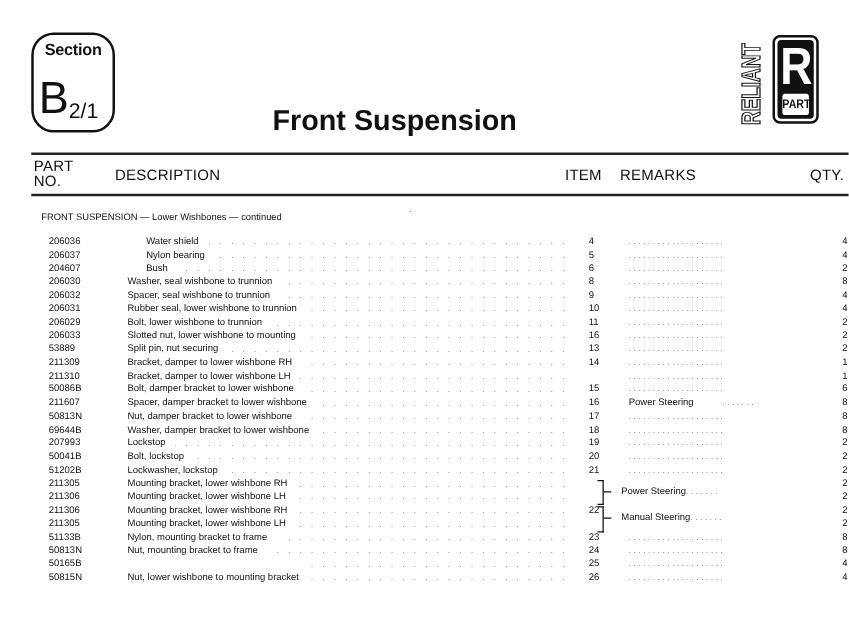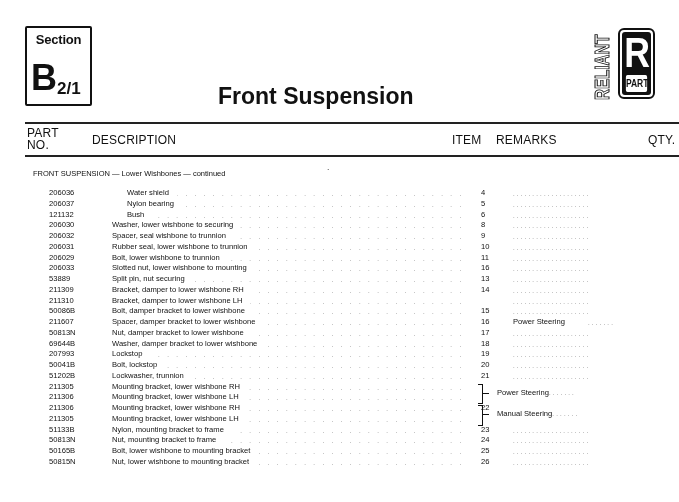--- a/index.html
+++ b/index.html
@@ -2,28 +2,28 @@
 <html><head>
 <meta charset="utf-8">
 <style>
   html, body { margin: 0; padding: 0; background: #ffffff; }
   body {
     width: 679px; height: 502px; position: relative; overflow: hidden;
     font-family: "Liberation Sans", sans-serif; color: #111;
   }
   .section-box {
     position: absolute; left: 25px; top: 26px; width: 67px; height: 80px;
-    border: 2.5px solid #111; border-radius: 2px; box-sizing: border-box;
+    border: 2.5px solid #111; border-radius: 18px; box-sizing: border-box;
   }
   .section-label {
     position: absolute; top: 4px; left: 0; right: 0; text-align: center;
     font-weight: bold; font-size: 13px; letter-spacing: -0.2px;
   }
   .section-code {
-    position: absolute; left: 4px; top: 30px; font-weight: bold; font-size: 36px; line-height: 40px;
+    position: absolute; left: 4px; top: 30px; font-weight: normal; font-size: 36px; line-height: 40px;
   }
   .section-code .letter { font-size: 36px; }
   .section-code .sub { font-size: 17px; position: relative; top: 4px; }
 
   .page-title {
     position: absolute; left: 218px; top: 83px; font-size: 23px; font-weight: bold;
   }
 
   .logo {
     position: absolute; left: 588px; top: 28px; width: 90px; height: 75px;
@@ -61,21 +61,21 @@
   .hdr-desc { left: 92px; top: 134px; }
   .hdr-item { left: 452px; top: 134px; }
   .hdr-remarks { left: 496px; top: 134px; }
   .hdr-qty { left: 648px; top: 134px; }
 
   .group-title {
     position: absolute; left: 33px; top: 169px; font-size: 7.5px;
   }
   .stray-dot { position: absolute; left: 327px; top: 166px; font-size: 7px; }
 
-  .rows { position: absolute; left: 16px; top: 188px; width: 556px; }
+  .rows { position: absolute; left: 6px; top: 188px; width: 556px; }
   .row { position: relative; height: 10.75px; font-size: 7.6px; line-height: 10px; white-space: nowrap; }
   .row .partno { position: absolute; left: 33px; }
   .row .desc { position: absolute; left: 96px; }
   .row .desc.indent { left: 111px; }
   .row .lead1 { position: absolute; color: #444; letter-spacing: 2.9px; font-size: 6px; top: 1px; }
   .row .item { position: absolute; left: 465px; }
   .row .lead2 { position: absolute; left: 497px; color: #444; letter-spacing: 2.2px; font-size: 6px; top: 1px; }
   .row .remark { position: absolute; left: 497px; }
   .row .qty { position: absolute; left: 664px; text-align: right; width: 8px; }
 
@@ -129,30 +129,30 @@
     </div>
     <div class="row">
       <span class="partno">206037</span>
       <span class="desc indent">Nylon bearing</span>
       <span class="lead1" style="left: 166px; width: 282px; overflow: hidden; display: inline-block; text-align: right; direction: rtl;">. . . . . . . . . . . . . . . . . . . . . . . . . . . . . . . . . . . . . . . .</span>
       <span class="item">5</span>
       <span class="lead2" style="width: 112px; overflow: hidden; display: inline-block;">....................</span>
       <span class="qty">4</span>
     </div>
     <div class="row">
-      <span class="partno">121132</span>
+      <span class="partno">204607</span>
       <span class="desc indent">Bush</span>
       <span class="lead1" style="left: 136px; width: 312px; overflow: hidden; display: inline-block; text-align: right; direction: rtl;">. . . . . . . . . . . . . . . . . . . . . . . . . . . . . . . . . . . . . . . .</span>
       <span class="item">6</span>
       <span class="lead2" style="width: 112px; overflow: hidden; display: inline-block;">....................</span>
       <span class="qty">2</span>
     </div>
     <div class="row">
       <span class="partno">206030</span>
-      <span class="desc">Washer, lower wishbone to securing</span>
+      <span class="desc">Washer, seal wishbone to trunnion</span>
       <span class="lead1" style="left: 224px; width: 224px; overflow: hidden; display: inline-block; text-align: right; direction: rtl;">. . . . . . . . . . . . . . . . . . . . . . . . . . . . . . . . . . . . . . . .</span>
       <span class="item">8</span>
       <span class="lead2" style="width: 112px; overflow: hidden; display: inline-block;">....................</span>
       <span class="qty">8</span>
     </div>
     <div class="row">
       <span class="partno">206032</span>
       <span class="desc">Spacer, seal wishbone to trunnion</span>
       <span class="lead1" style="left: 222px; width: 226px; overflow: hidden; display: inline-block; text-align: right; direction: rtl;">. . . . . . . . . . . . . . . . . . . . . . . . . . . . . . . . . . . . . . . .</span>
       <span class="item">9</span>
@@ -251,21 +251,21 @@
     <div class="row">
       <span class="partno">50041B</span>
       <span class="desc">Bolt, lockstop</span>
       <span class="lead1" style="left: 149px; width: 299px; overflow: hidden; display: inline-block; text-align: right; direction: rtl;">. . . . . . . . . . . . . . . . . . . . . . . . . . . . . . . . . . . . . . . .</span>
       <span class="item">20</span>
       <span class="lead2" style="width: 112px; overflow: hidden; display: inline-block;">....................</span>
       <span class="qty">2</span>
     </div>
     <div class="row">
       <span class="partno">51202B</span>
-      <span class="desc">Lockwasher, trunnion</span>
+      <span class="desc">Lockwasher, lockstop</span>
       <span class="lead1" style="left: 176px; width: 272px; overflow: hidden; display: inline-block; text-align: right; direction: rtl;">. . . . . . . . . . . . . . . . . . . . . . . . . . . . . . . . . . . . . . . .</span>
       <span class="item">21</span>
       <span class="lead2" style="width: 112px; overflow: hidden; display: inline-block;">....................</span>
       <span class="qty">2</span>
     </div>
     <div class="row">
       <span class="partno">211305</span>
       <span class="desc">Mounting bracket, lower wishbone RH</span>
       <span class="lead1" style="left: 232px; width: 216px; overflow: hidden; display: inline-block; text-align: right; direction: rtl;">. . . . . . . . . . . . . . . . . . . . . . . . . . . . . . . . . . . . . . . .</span>
       <span class="item"></span>
@@ -303,21 +303,20 @@
     <div class="row">
       <span class="partno">50813N</span>
       <span class="desc">Nut, mounting bracket to frame</span>
       <span class="lead1" style="left: 208px; width: 240px; overflow: hidden; display: inline-block; text-align: right; direction: rtl;">. . . . . . . . . . . . . . . . . . . . . . . . . . . . . . . . . . . . . . . .</span>
       <span class="item">24</span>
       <span class="lead2" style="width: 112px; overflow: hidden; display: inline-block;">....................</span>
       <span class="qty">8</span>
     </div>
     <div class="row">
       <span class="partno">50165B</span>
-      <span class="desc">Bolt, lower wishbone to mounting bracket</span>
       <span class="lead1" style="left: 242px; width: 206px; overflow: hidden; display: inline-block; text-align: right; direction: rtl;">. . . . . . . . . . . . . . . . . . . . . . . . . . . . . . . . . . . . . . . .</span>
       <span class="item">25</span>
       <span class="lead2" style="width: 112px; overflow: hidden; display: inline-block;">....................</span>
       <span class="qty">4</span>
     </div>
     <div class="row">
       <span class="partno">50815N</span>
       <span class="desc">Nut, lower wishbone to mounting bracket</span>
       <span class="lead1" style="left: 241px; width: 207px; overflow: hidden; display: inline-block; text-align: right; direction: rtl;">. . . . . . . . . . . . . . . . . . . . . . . . . . . . . . . . . . . . . . . .</span>
       <span class="item">26</span>

